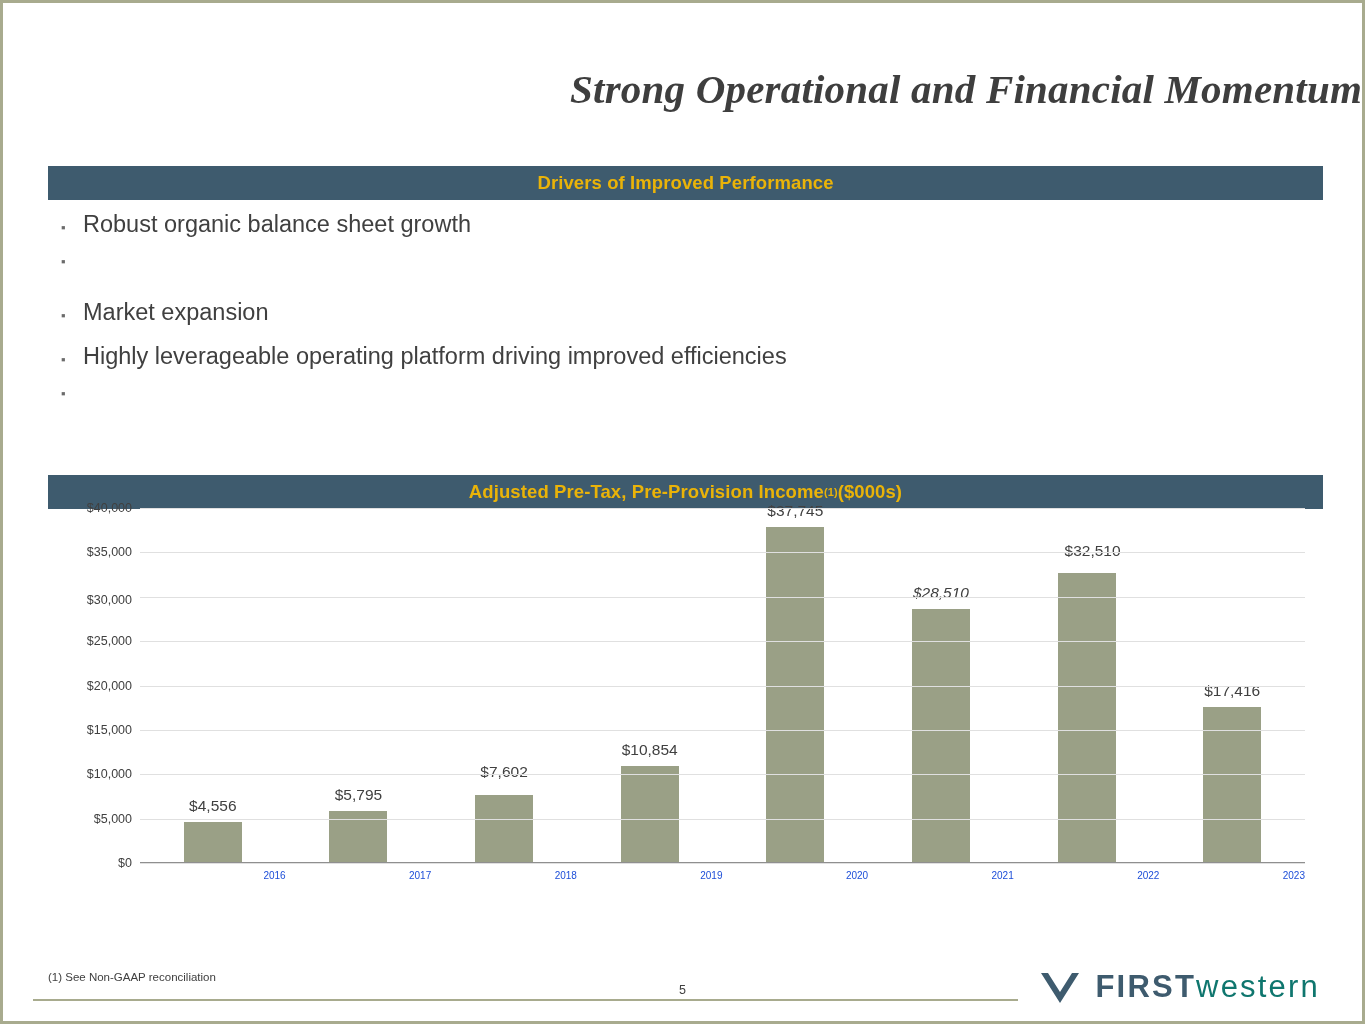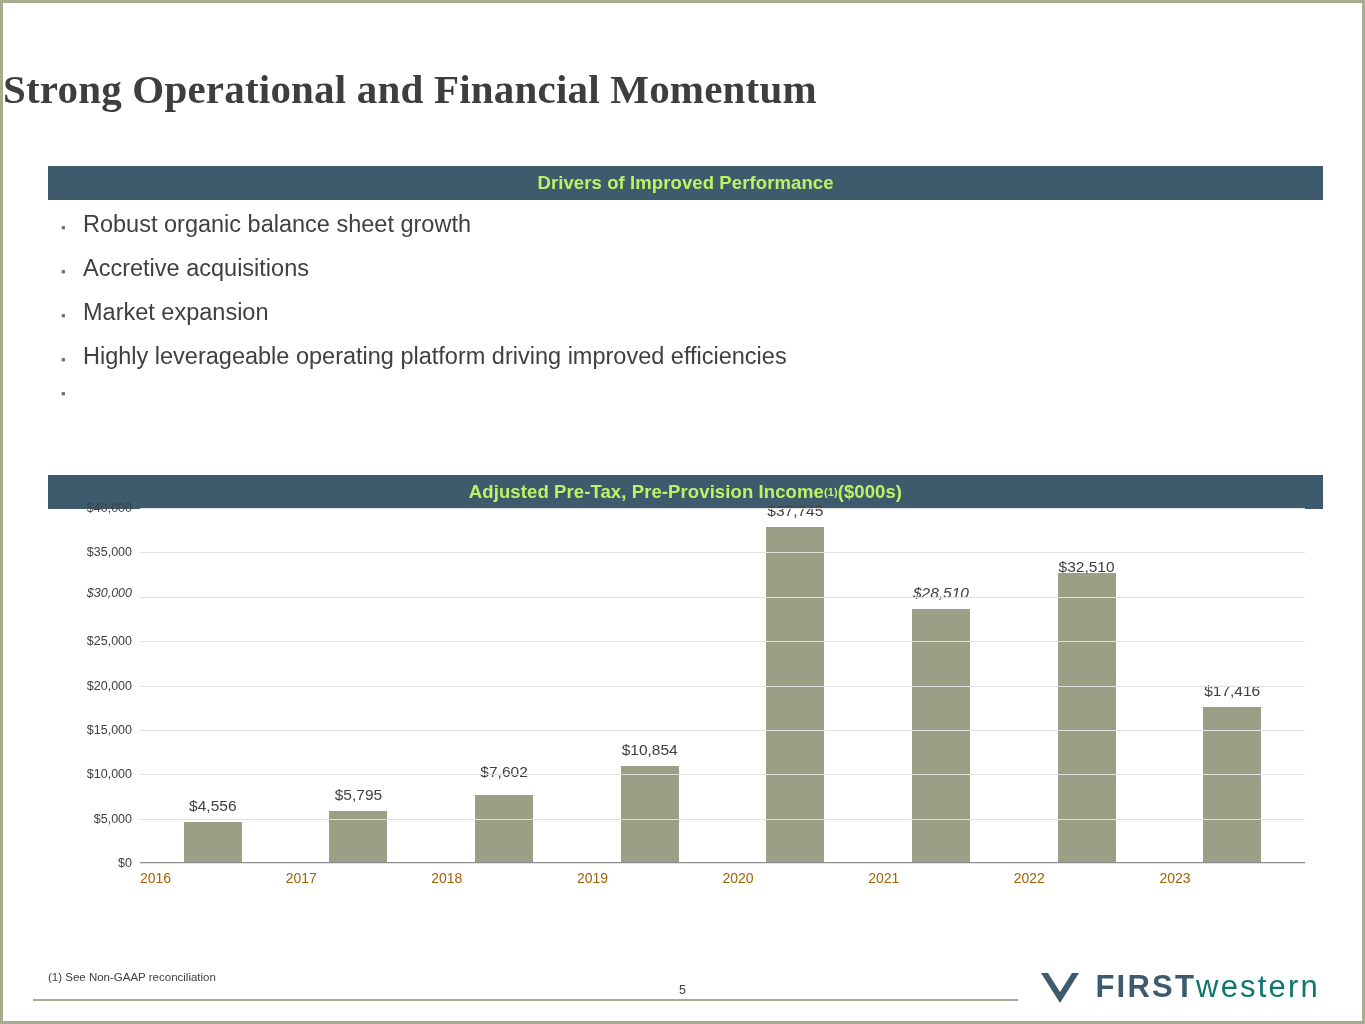--- a/index.html
+++ b/index.html
@@ -20,34 +20,35 @@
     height: 1024px;
     box-sizing: border-box;
     border: 3px solid #a8ab8e;
     background: #ffffff;
   }
   .title {
     position: absolute;
     top: 62px;
     left: 0;
     width: 100%;
-    text-align: left;
+    text-align: right;
     font-family: "Liberation Serif", serif;
     font-weight: bold;
     font-size: 41px;
     color: #3e3e3e;
     letter-spacing: 0.2px;
+    font-style: italic;
   }
   .band {
     position: absolute;
     left: 45px;
     width: 1275px;
     height: 34px;
     background: #3e5b6e;
-    color: #bef264;
+    color: #eab308;
     font-size: 18.5px;
     font-weight: bold;
     display: flex;
     align-items: center;
     justify-content: center;
     letter-spacing: 0.1px;
   }
   #drivers-band { top: 163px; }
   #chart-band { top: 444px; margin-top: 28px; }
   .band sup { font-size: 11px; vertical-align: super; }
@@ -152,23 +153,23 @@
   }
   .x-labels {
     position: absolute;
     left: 92px;
     right: 18px;
     top: 362px;
     display: flex;
   }
   .x-label {
     flex: 1 1 0;
-    text-align: left;
-    font-size: 14px;
-    color: #a16207;
+    text-align: right;
+    font-size: 10px;
+    color: #1d4ed8;
   }
 
   .footnote {
     position: absolute;
     left: 45px;
     bottom: 38px;
     font-size: 11.5px;
     color: #404040;
   }
   .page-number {
@@ -219,21 +220,20 @@
     <span>Drivers of Improved Performance</span>
   </div>
 
   <div class="bullets">
     <div class="bullet">
       <span class="marker">▪</span>
       <span class="text">Robust organic balance sheet growth</span>
     </div>
     <div class="bullet">
       <span class="marker">▪</span>
-      <span class="text">Accretive acquisitions</span>
     </div>
     <div class="bullet">
       <span class="marker">▪</span>
       <span class="text">Market expansion</span>
     </div>
     <div class="bullet">
       <span class="marker">▪</span>
       <span class="text">Highly leverageable operating platform driving improved efficiencies</span>
     </div>
     <div class="bullet">
@@ -248,21 +248,21 @@
   </div>
 
   <div class="chart-area">
     <div class="y-labels" id="y-labels">
         <div class="y-label" style="top: 355px;">$0</div>
         <div class="y-label" style="top: 310.625px;">$5,000</div>
         <div class="y-label" style="top: 266.25px;">$10,000</div>
         <div class="y-label" style="top: 221.875px;">$15,000</div>
         <div class="y-label" style="top: 177.5px;">$20,000</div>
         <div class="y-label" style="top: 133.125px;">$25,000</div>
-        <div class="y-label" style="top: 85px; font-style: italic;">$30,000</div>
+        <div class="y-label" style="top: 92px;">$30,000</div>
         <div class="y-label" style="top: 44.375px;">$35,000</div>
         <div class="y-label" style="top: 0px;">$40,000</div>
       </div>
     <div class="plot" id="plot">
       <div class="axis-line"></div>
       <div class="bars" id="bars">
           <div class="bar-slot">
             <div class="bar" style="height: 40.4345px; background: rgb(154, 160, 134);"></div>
             <div class="bar-value" style="bottom: 47.4345px;">$4,556</div>
           </div>
@@ -281,21 +281,21 @@
           <div class="bar-slot">
             <div class="bar" style="height: 334.987px; background: rgb(154, 160, 134);"></div>
             <div class="bar-value" style="bottom: 341.987px;">$37,745</div>
           </div>
           <div class="bar-slot">
             <div class="bar" style="height: 253.026px; background: rgb(154, 160, 134);"></div>
             <div class="bar-value" style="bottom: 260.026px; font-style: italic;">$28,510</div>
           </div>
           <div class="bar-slot">
             <div class="bar" style="height: 288.526px; background: rgb(154, 160, 134);"></div>
-            <div class="bar-value" style="bottom: 286px;">$32,510</div>
+            <div class="bar-value" style="bottom: 302px; margin-left: 6px;">$32,510</div>
           </div>
           <div class="bar-slot">
             <div class="bar" style="height: 154.567px; background: rgb(154, 160, 134);"></div>
             <div class="bar-value" style="bottom: 161.567px;">$17,416</div>
           </div>
         </div>
     <div class="gridline" style="top: 355px;"></div>
         <div class="gridline" style="top: 310.625px;"></div>
         <div class="gridline" style="top: 266.25px;"></div>
         <div class="gridline" style="top: 221.875px;"></div>

